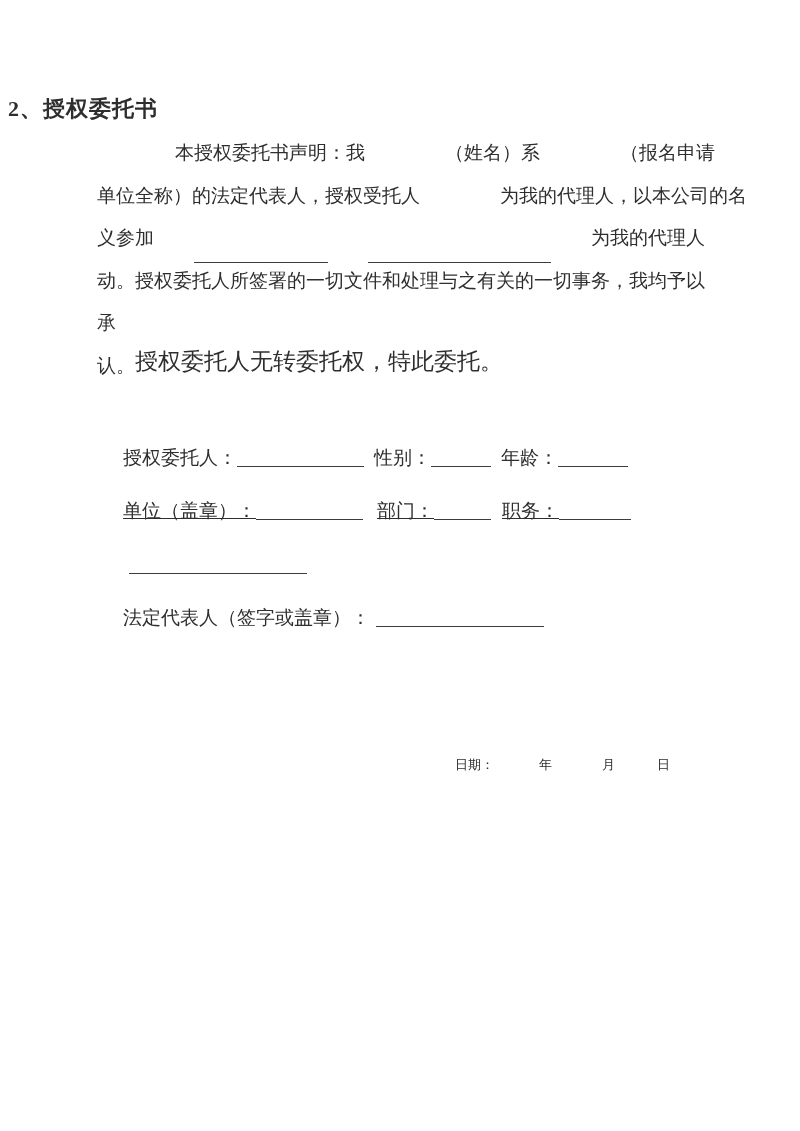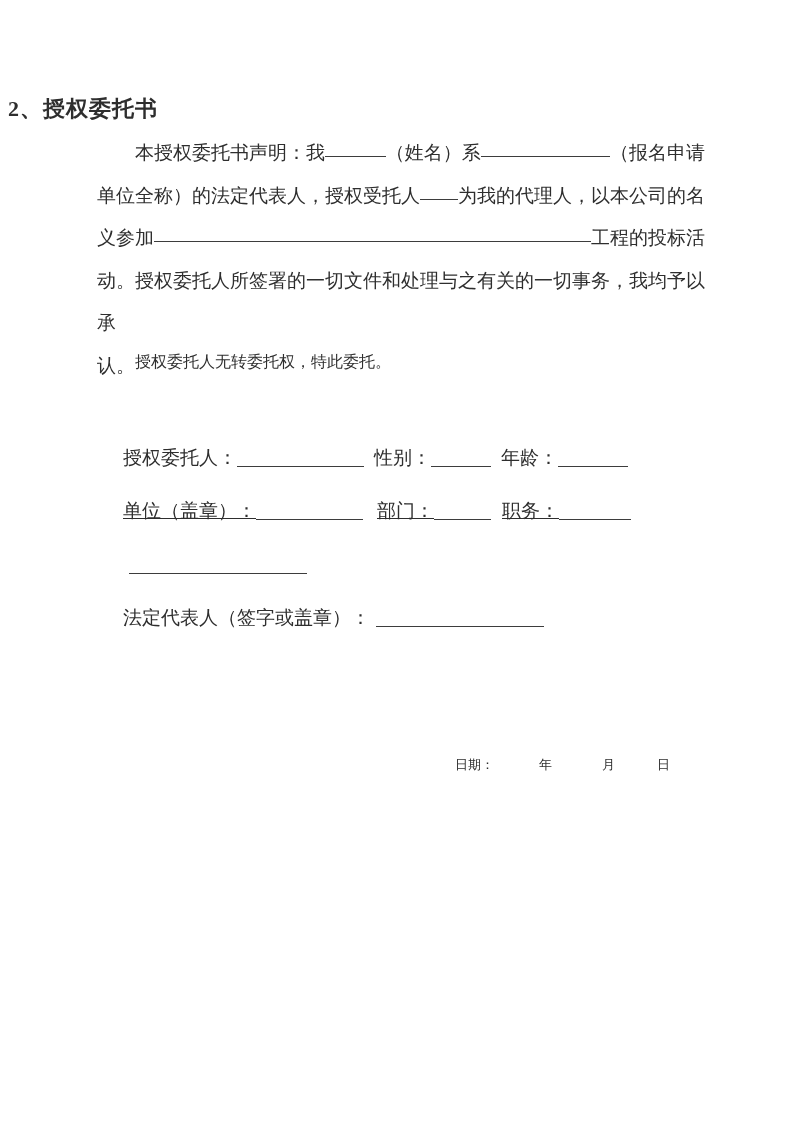--- a/index.html
+++ b/index.html
@@ -25,40 +25,41 @@
   }
   .para1 {
     position: absolute;
     top: 132px;
     left: 97px;
     width: 608px;
     font-size: 19px;
   }
   .fline {
     display: flex;
-    align-items: center;
+    align-items: flex-end;
     line-height: 42.5px;
     width: 100%;
+    gap: 40px;
   }
   .fline span { white-space: nowrap; flex-shrink: 0; }
   .tline { line-height: 42.5px; }
   .jl { text-align: justify; text-align-last: justify; }
   .blank {
     display: inline-block;
     height: 4px;
     border-bottom: 1px solid #3d3d3d;
     margin-bottom: -3px;
   }
   .gap { display: inline-block; height: 1px; }
   .para2 {
     position: absolute;
     top: 341px;
     left: 97px;
     width: 608px;
-    font-size: 16px;
+    font-size: 23px;
     line-height: 42.5px;
     text-indent: 38px;
   }
   .form {
     position: absolute;
     top: 0;
     left: 123px;
     width: 600px;
     font-size: 19px;
   }
@@ -97,21 +98,21 @@
       </div>
       <div class="fline">
         <span>单位全称）的法定代表人，授权受托人</span>
         <span class="blank" style="flex: 56 1 56px;"></span>
         <span>为我的代理人，以本公司的名</span>
       </div>
       <div class="fline">
         <span>义参加</span>
         <span class="blank" style="flex: 126 1 126px;"></span>
         <span class="blank" style="flex: 172 1 172px;"></span>
-        <span>工程的投标活</span>
+        <span>为我的代理人</span>
       </div>
       <div class="tline jl"><span>动。授权委托人所签署的一切文件和处理与之有关的一切事务，我均予以承</span></div>
       <div class="tline"><span>认。</span></div>
     </div>
   <div class="para2">授权委托人无转委托权，特此委托。</div>
   <div class="form">
       <div class="row"><span>授权委托人：</span><span class="blank" style="width: 127px;"></span><span class="gap" style="width: 10px;"></span><span>性别：</span><span class="blank" style="width: 60px;"></span><span class="gap" style="width: 10px;"></span><span>年龄：</span><span class="blank" style="width: 70px;"></span></div>
       <div class="row"><span>单位（盖章）：</span><span class="blank" style="width: 107px;"></span><span class="gap" style="width: 14px;"></span><span>部门：</span><span class="blank" style="width: 57px;"></span><span class="gap" style="width: 11px;"></span><span>职务：</span><span class="blank" style="width: 72px;"></span></div>
       <div class="row"><span class="gap" style="width: 6px;"></span><span class="blank" style="width: 178px;"></span></div>
       <div class="row"><span>法定代表人（签字或盖章）：</span><span class="gap" style="width: 6px;"></span><span class="blank" style="width: 168px;"></span></div>

